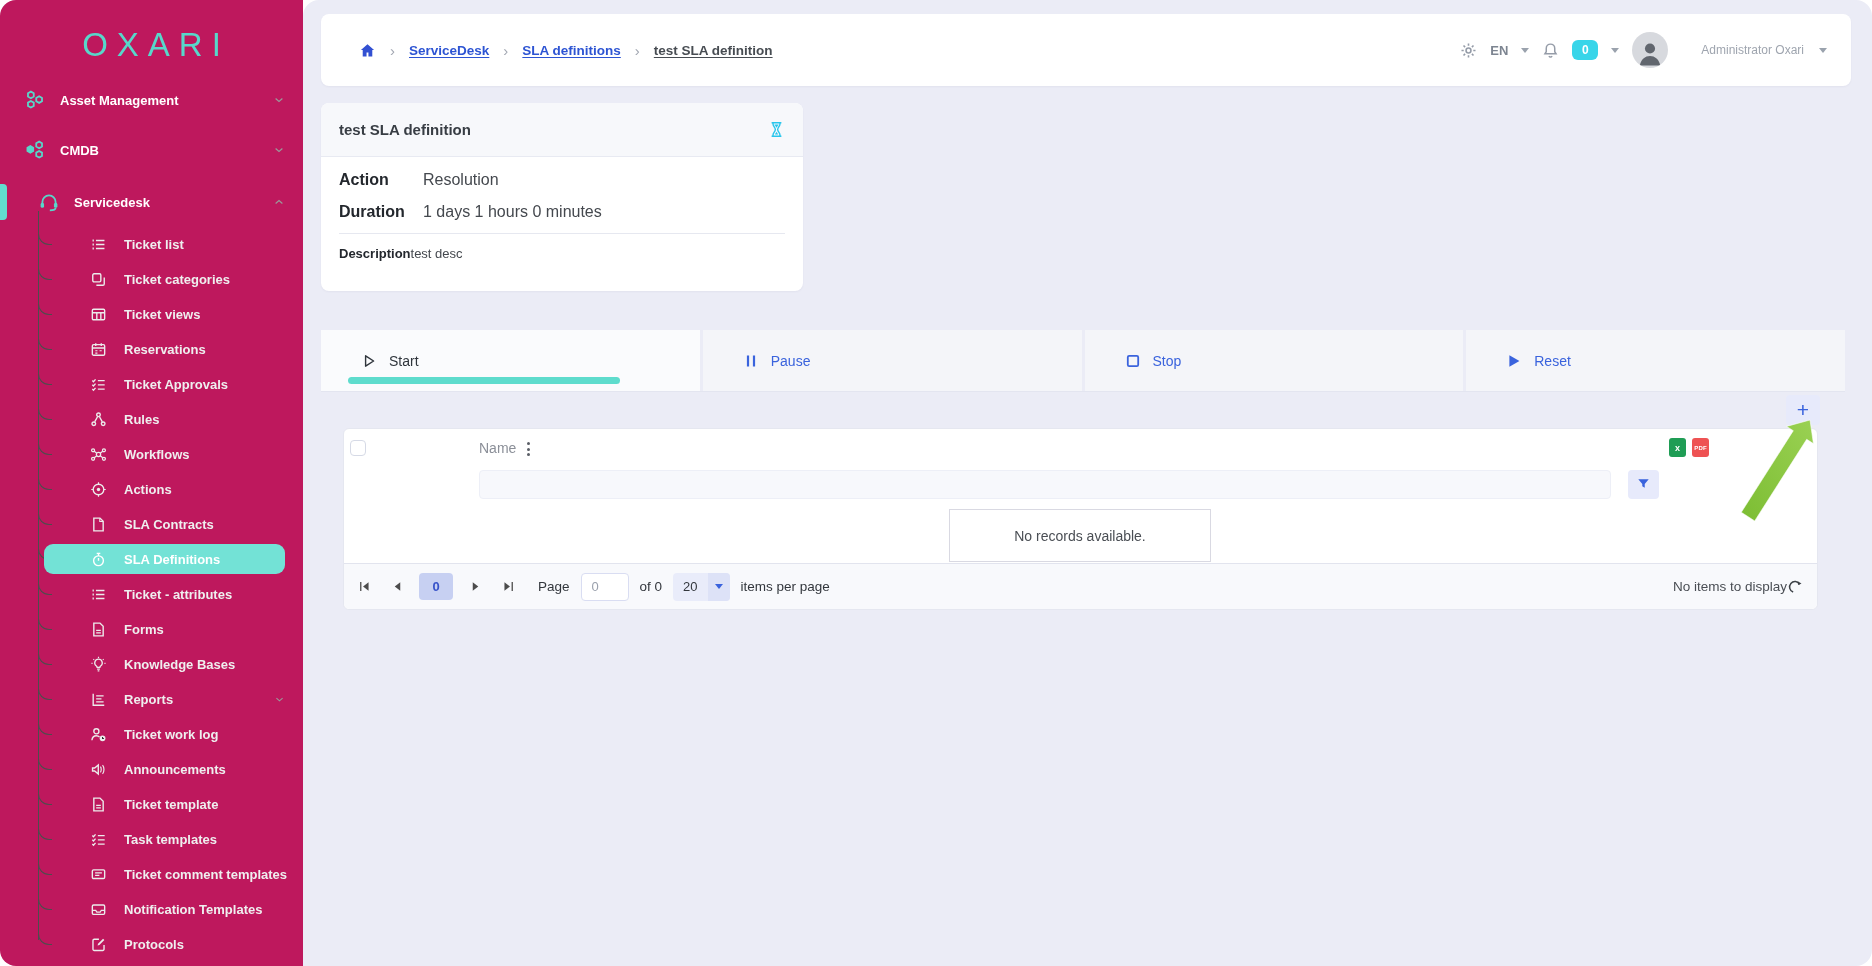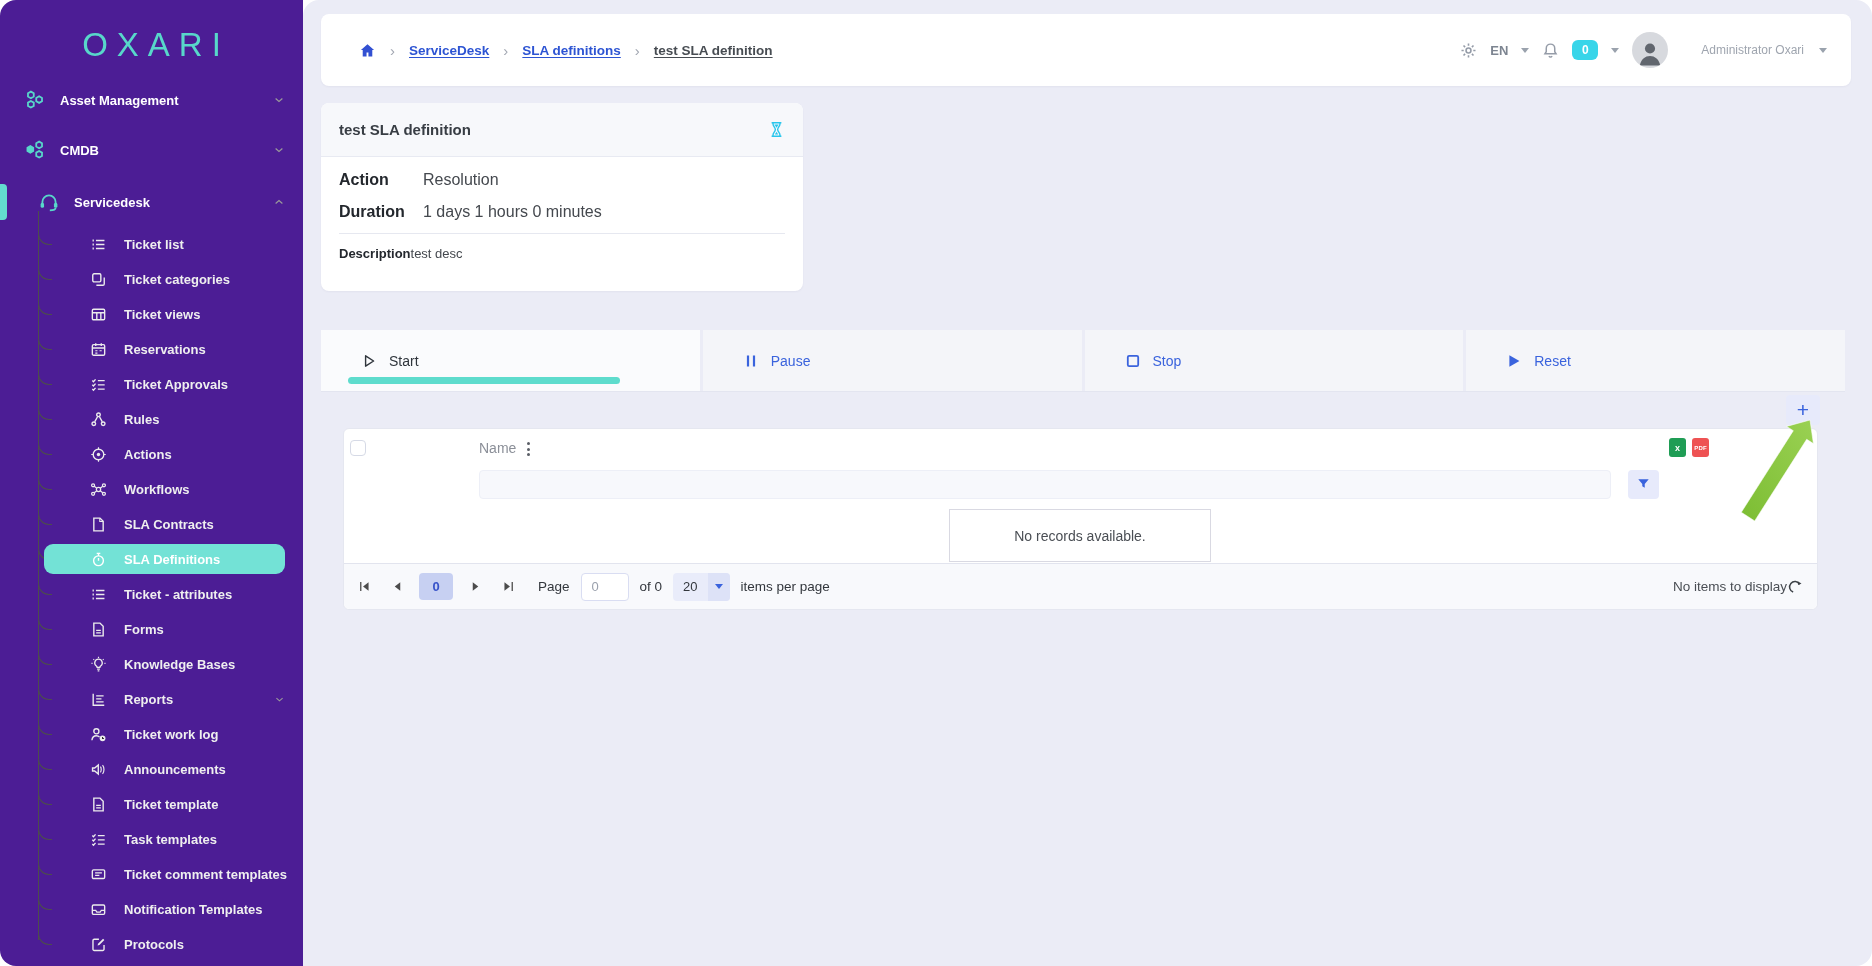--- a/index.html
+++ b/index.html
@@ -1,19 +1,19 @@
 <!DOCTYPE html>
 <html><head>
 <meta charset="utf-8">
 <style>
 *{margin:0;padding:0;box-sizing:border-box}
 html,body{width:1872px;height:966px;background:#fff;font-family:"Liberation Sans",sans-serif;overflow:hidden}
 .app{position:relative;width:1872px;height:966px;background:#fff}
 
-.sidebar{position:absolute;left:0;top:0;width:303px;height:966px;background:#4c1d95;border-top-left-radius:16px;border-bottom-left-radius:16px;z-index:5}
+.sidebar{position:absolute;left:0;top:0;width:303px;height:966px;background:#be185d;border-top-left-radius:16px;border-bottom-left-radius:16px;z-index:5}
 .logo{position:absolute;top:26px;left:0;width:100%;text-align:center;color:#58d7ca;font-size:33px;font-weight:400;letter-spacing:9px;padding-left:9px}
 .grow{position:absolute;left:0;width:303px;height:36px;display:flex;align-items:center;gap:14px;padding-left:24px;color:#fff;font-size:13px;font-weight:700;cursor:pointer}
 .g1{top:82px}.g2{top:132px}.g3{top:184px;padding-left:38px}
 .gi{width:22px;height:22px;color:#58d7ca;flex:0 0 auto}
 .chev{position:absolute;right:18px;width:12px;height:12px;color:#9a9a9a}
 .chev.up{transform:rotate(180deg)}
 .sd-bar{position:absolute;left:0;top:184px;width:7px;height:36px;background:#63dccf;border-radius:0 4px 4px 0}
 .subtree{position:absolute;left:0;top:227px;width:303px}
 .subtree::before{content:'';position:absolute;left:38px;top:-16px;bottom:22px;width:1px;background:#4d4d4d}
 .srow{position:relative;height:35px;display:flex;align-items:center;gap:17px;padding-left:90px;cursor:pointer}
@@ -373,29 +373,29 @@
           <span class="slabel">Ticket Approvals</span>
         </div>
       <div class="srow">
           <svg class="si">
             <use href="#i-share"></use>
           </svg>
           <span class="slabel">Rules</span>
         </div>
       <div class="srow">
           <svg class="si">
+            <use href="#i-network"></use>
+          </svg>
+          <span class="slabel">Workflows</span>
+        </div>
+      <div class="srow">
+          <svg class="si">
             <use href="#i-target"></use>
           </svg>
           <span class="slabel">Actions</span>
-        </div>
-      <div class="srow">
-          <svg class="si">
-            <use href="#i-network"></use>
-          </svg>
-          <span class="slabel">Workflows</span>
         </div>
       <div class="srow">
           <svg class="si">
             <use href="#i-doc"></use>
           </svg>
           <span class="slabel">SLA Contracts</span>
         </div>
       <div class="srow active">
           <span class="pill"></span>
           <svg class="si">

